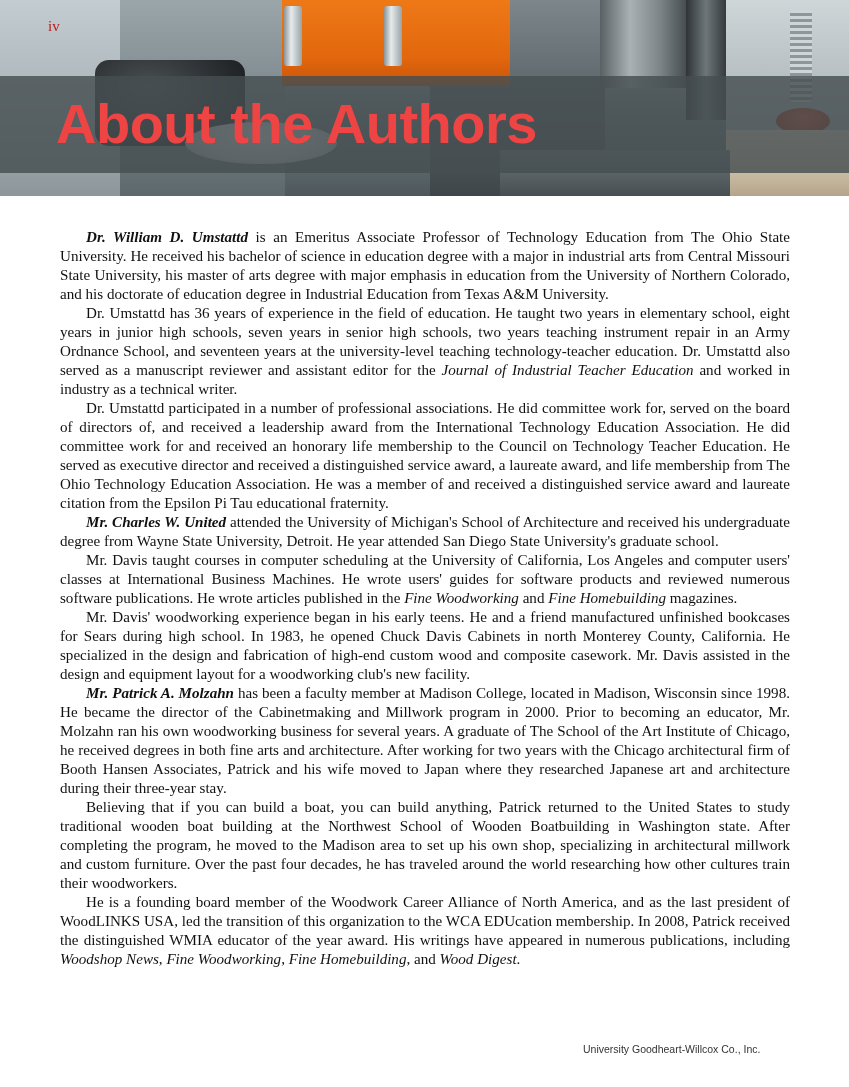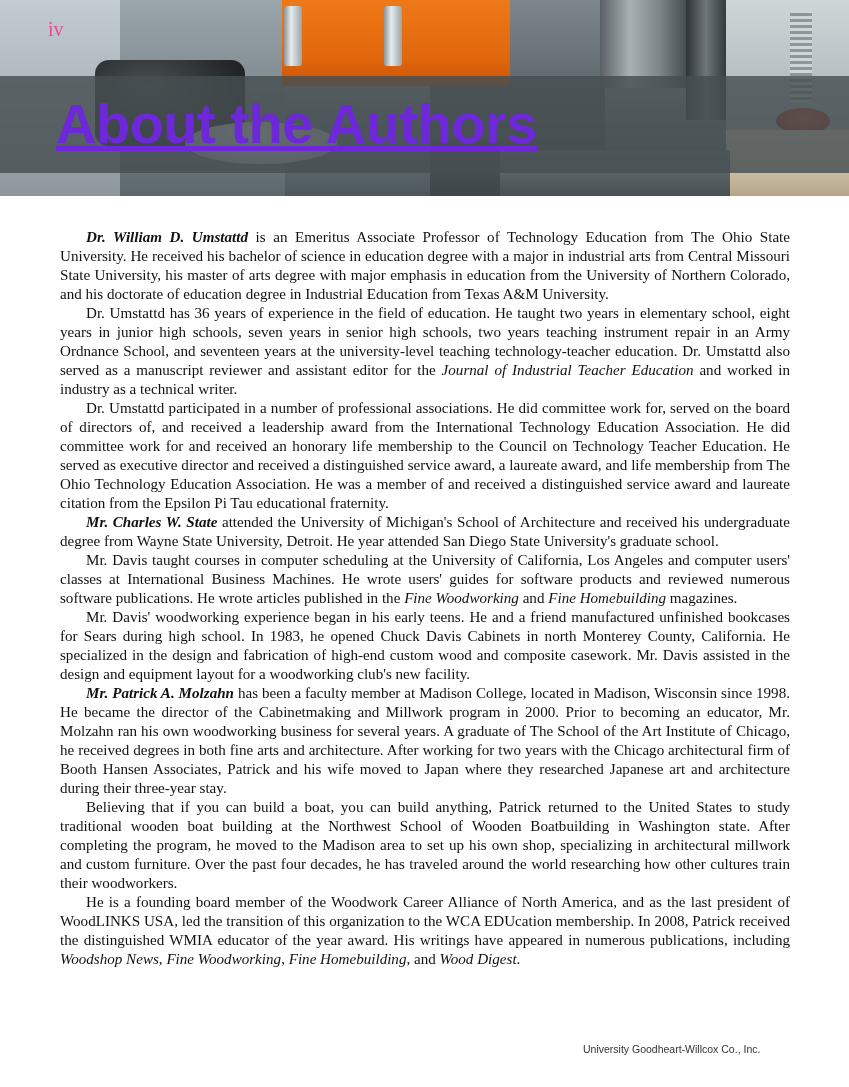--- a/index.html
+++ b/index.html
@@ -114,31 +114,30 @@
     background: rgba(70, 78, 80, 0.82);
   }
   .banner-title {
     position: absolute;
     left: 56px;
     top: 88px;
     font-family: "Liberation Sans", sans-serif;
     font-weight: bold;
     font-size: 56px;
     line-height: 72px;
-    color: #6d28d9;
+    color: #ef4444;
     letter-spacing: -0.5px;
-    text-decoration: underline;
   }
   .folio {
     position: absolute;
     left: 48px;
     top: 18px;
     font-family: "Liberation Serif", serif;
-    font-size: 20px;
-    color: #ec4899;
+    font-size: 15px;
+    color: #b91c1c;
   }
 
   
   .content {
     position: absolute;
     left: 60px;
     top: 228px;
     width: 730px;
     font-size: 15.1px;
     line-height: 19px;
@@ -188,21 +187,21 @@
 </div>
 
 <div class="content">
 
   <p><span class="bi">Dr. William D. Umstattd</span><span> is an Emeritus Associate Professor of Technology Education from The Ohio State University. He received his bachelor of science in education degree with a major in industrial arts from Central Missouri State University, his master of arts degree with major emphasis in education from the University of Northern Colorado, and his doctorate of education degree in Industrial Education from Texas A&amp;M University.</span></p>
 
   <p><span>Dr. Umstattd has 36 years of experience in the field of education. He taught two years in elementary school, eight years in junior high schools, seven years in senior high schools, two years teaching instrument repair in an Army Ordnance School, and seventeen years at the university-level teaching technology-teacher education. Dr. Umstattd also served as a manuscript reviewer and assistant editor for the </span><span class="it">Journal of Industrial Teacher Education</span><span> and worked in industry as a technical writer.</span></p>
 
   <p><span>Dr. Umstattd participated in a number of professional associations. He did committee work for, served on the board of directors of, and received a leadership award from the International Technology Education Association. He did committee work for and received an honorary life membership to the Council on Technology Teacher Education. He served as executive director and received a distinguished service award, a laureate award, and life membership from The Ohio Technology Education Association. He was a member of and received a distinguished service award and laureate citation from the Epsilon Pi Tau educational fraternity.</span></p>
 
-  <p><span class="bi">Mr. Charles W. State</span><span> attended the University of Michigan's School of Architecture and received his undergraduate degree from Wayne State University, Detroit. He year attended San Diego State University's graduate school.</span></p>
+  <p><span class="bi">Mr. Charles W. United</span><span> attended the University of Michigan's School of Architecture and received his undergraduate degree from Wayne State University, Detroit. He year attended San Diego State University's graduate school.</span></p>
 
   <p><span>Mr. Davis taught courses in computer scheduling at the University of California, Los Angeles and computer users' classes at International Business Machines. He wrote users' guides for software products and reviewed numerous software publications. He wrote articles published in the </span><span class="it">Fine Woodworking</span><span> and </span><span class="it">Fine Homebuilding</span><span> magazines.</span></p>
 
   <p><span>Mr. Davis' woodworking experience began in his early teens. He and a friend manufactured unfinished bookcases for Sears during high school. In 1983, he opened Chuck Davis Cabinets in north Monterey County, California. He specialized in the design and fabrication of high-end custom wood and composite casework. Mr. Davis assisted in the design and equipment layout for a woodworking club's new facility.</span></p>
 
   <p><span class="bi">Mr. Patrick A. Molzahn</span><span> has been a faculty member at Madison College, located in Madison, Wisconsin since 1998. He became the director of the Cabinetmaking and Millwork program in 2000. Prior to becoming an educator, Mr. Molzahn ran his own woodworking business for several years. A graduate of The School of the Art Institute of Chicago, he received degrees in both fine arts and architecture. After working for two years with the Chicago architectural firm of Booth Hansen Associates, Patrick and his wife moved to Japan where they researched Japanese art and architecture during their three-year stay.</span></p>
 
   <p><span>Believing that if you can build a boat, you can build anything, Patrick returned to the United States to study traditional wooden boat building at the Northwest School of Wooden Boatbuilding in Washington state. After completing the program, he moved to the Madison area to set up his own shop, specializing in architectural millwork and custom furniture. Over the past four decades, he has traveled around the world researching how other cultures train their woodworkers.</span></p>
 
   <p><span>He is a founding board member of the Woodwork Career Alliance of North America, and as the last president of WoodLINKS USA, led the transition of this organization to the WCA EDUcation membership. In 2008, Patrick received the distinguished WMIA educator of the year award. His writings have appeared in numerous publications, including </span><span class="it">Woodshop News</span><span>, </span><span class="it">Fine Woodworking</span><span>, </span><span class="it">Fine Homebuilding</span><span>, and </span><span class="it">Wood Digest</span><span>.</span></p>

